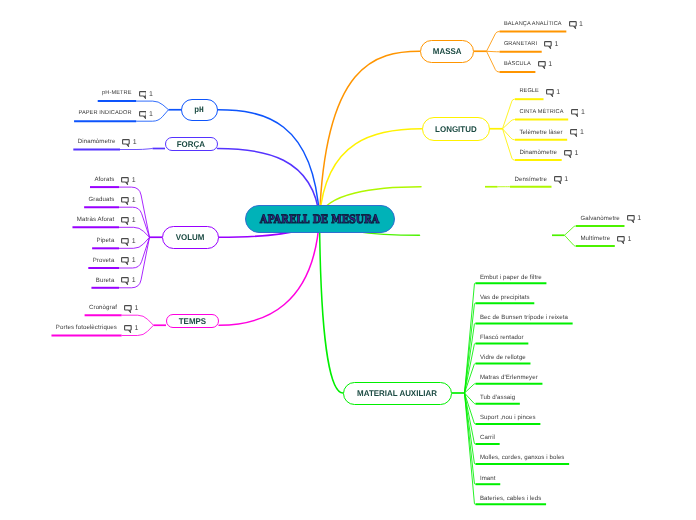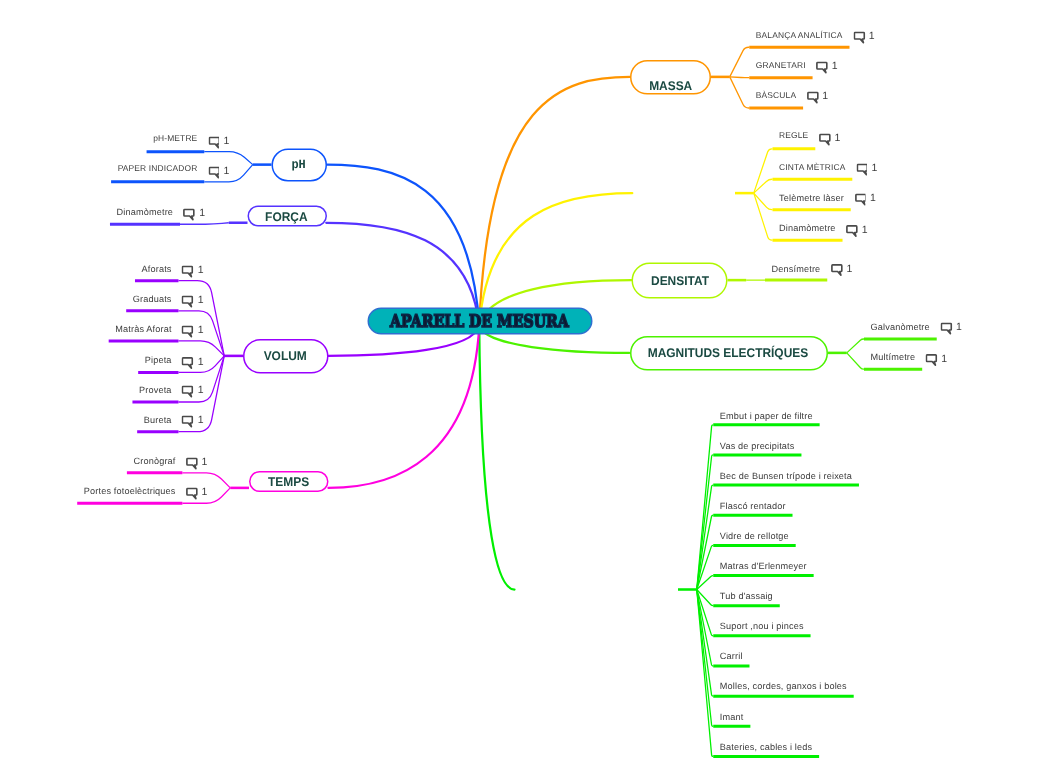--- a/index.html
+++ b/index.html
@@ -108,42 +108,42 @@
       <path d="M 89.984375 187.1 L 119 187.1" fill="none" stroke="#9900ff" stroke-width="2" stroke-linecap="butt"></path>
       <path d="M 84.125 207.2 L 119 207.2" fill="none" stroke="#9900ff" stroke-width="2" stroke-linecap="butt"></path>
       <path d="M 72.453125 227.3 L 119 227.3" fill="none" stroke="#9900ff" stroke-width="2" stroke-linecap="butt"></path>
       <path d="M 92.109375 248.3 L 119 248.3" fill="none" stroke="#9900ff" stroke-width="2" stroke-linecap="butt"></path>
       <path d="M 88.296875 268 L 119 268" fill="none" stroke="#9900ff" stroke-width="2" stroke-linecap="butt"></path>
       <path d="M 91.4375 287.8 L 119 287.8" fill="none" stroke="#9900ff" stroke-width="2" stroke-linecap="butt"></path>
       <path d="M 84.6 315.2 L 121.6 315.2" fill="none" stroke="#ff00e0" stroke-width="2" stroke-linecap="butt"></path>
       <path d="M 51.459375 335.5 L 121.6 335.5" fill="none" stroke="#ff00e0" stroke-width="2" stroke-linecap="butt"></path>
     </svg>
   <div id="nodes">
-      <div class="node" style="left: 420px; top: 40px; width: 54px; height: 22.5px; border: 1.7px solid rgb(255, 149, 0); font-size: 8.4px; align-items: flex-end;">
+      <div class="node" style="left: 420px; top: 40px; width: 54px; height: 22.5px; border: 1.7px solid rgb(255, 149, 0); font-size: 8.4px;">
         <span>MASSA</span>
       </div>
-      <div class="node" style="left: 421px; top: 175px; width: 64px; height: 23.5px; border: 1.7px solid rgb(175, 247, 0); font-size: 8.4px;">
-        <span>DENSITAT</span>
-      </div>
-      <div class="node" style="left: 419.5px; top: 224px; width: 132.5px; height: 22.5px; border: 1.7px solid rgb(76, 242, 0); font-size: 8.4px;">
-        <span>MAGNITUDS ELECTRÍQUES</span>
+      <div class="node" style="left: 421.5px; top: 117px; width: 68.5px; height: 23.5px; border: 1.7px solid rgb(255, 242, 0); font-size: 8.4px;">
+        <span>LONGITUD</span>
+      </div>
+      <div class="node" style="left: 343px; top: 381.5px; width: 109px; height: 23px; border: 1.7px solid rgb(0, 239, 0); font-size: 8.4px;">
+        <span>MATERIAL AUXILIAR</span>
       </div>
       <div class="node" style="left: 181px; top: 98.5px; width: 37px; height: 22.5px; border: 1.7px solid rgb(13, 84, 252); font-size: 8.4px; font-family: Liberation Mono, monospace;">
         <span>pH</span>
       </div>
       <div class="node" style="left: 165px; top: 137px; width: 52.5px; height: 14px; border: 1.7px solid rgb(85, 51, 255); font-size: 8.4px;">
         <span>FORÇA</span>
       </div>
       <div class="node" style="left: 162px; top: 225.5px; width: 56.5px; height: 23.5px; border: 1.7px solid rgb(153, 0, 255); font-size: 8.4px;">
         <span>VOLUM</span>
       </div>
       <div class="node" style="left: 166px; top: 313.5px; width: 53px; height: 14px; border: 1.7px solid rgb(255, 0, 224); font-size: 8.4px;">
         <span>TEMPS</span>
       </div>
-      <div class="central" style="left: 244.5px; top: 205px; width: 150px; height: 18px; background: rgb(0, 178, 184); border: 1.3px solid rgb(47, 111, 208); color: #0f172a;">
+      <div class="central" style="left: 244.5px; top: 205px; width: 150px; height: 28px; background: rgb(0, 178, 184); border: 1.3px solid rgb(47, 111, 208); color: #4c1d95;">
         <span style="-webkit-text-stroke: 1.15px rgb(11, 37, 69);">APARELL DE MESURA</span>
       </div>
       <div class="leaf" style="left: 503.9px; top: 19.9px;">
         <span class="lbl" style="font-size: 5.62px;">BALANÇA ANALÍTICA</span>
         <span class="bub">
           <svg width="7.8" height="9" viewBox="0 0 78 90" aria-hidden="true">
             <path d="M11 6 H67 Q72 6 72 11 V45 Q72 50 67 50 H58 L66 74 L44 50 H11 Q6 50 6 45 V11 Q6 6 11 6 Z" fill="none" stroke="#4a4a4a" stroke-width="11" stroke-linejoin="round"></path>
           </svg>
         </span>
         <span class="cnt">1</span>

